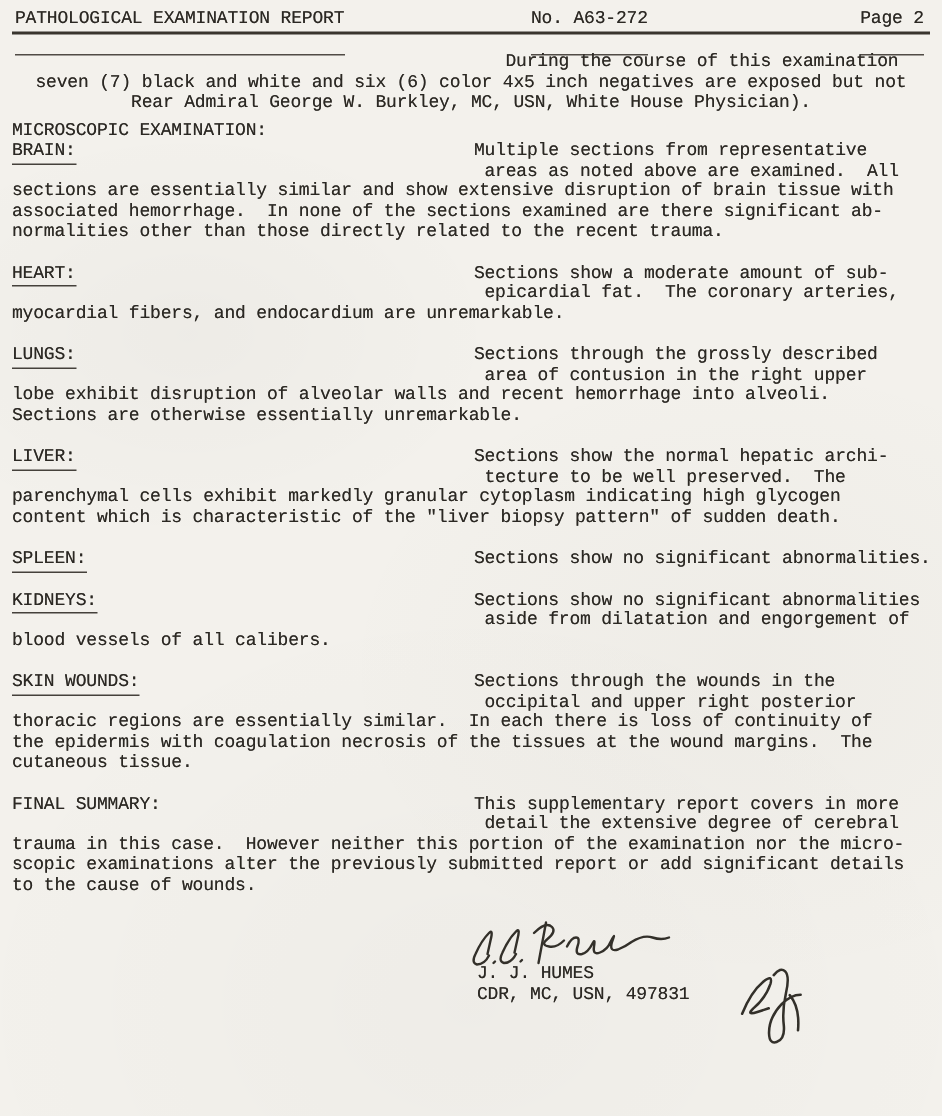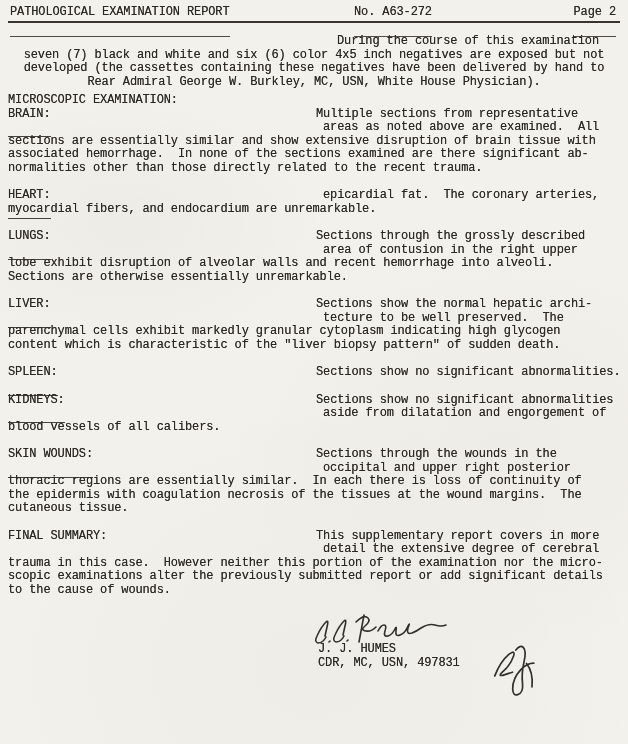--- a/index.html
+++ b/index.html
@@ -27,21 +27,21 @@
   .hdr .n{left:346px;}
   .hdr .p{right:4px;}
   .ln{white-space:pre;}
   .i1{margin-left:308px;}
   .i2{margin-left:315px;}
   .intro{margin-top:12px;text-align:center;}
   .micro-h{margin-top:5px;}
   .section{position:relative;}
   .sp{margin-top:14px;}
   .sec-label{position:absolute;left:0;top:0;white-space:pre;}
-  .u{border-bottom:1.4px solid rgba(50,46,40,0.9);padding-bottom:15px;}
+  .u{border-bottom:1.4px solid rgba(50,46,40,0.9);padding-bottom:1px;}
   .sig-block{position:relative;margin-left:308px;margin-top:18px;height:80px;}
   .sig-script{position:absolute;left:-4px;top:-6px;}
   .sig-script path{fill:none;stroke:#33302a;stroke-width:1.6;stroke-linecap:round;}
   .sig-name{position:absolute;left:2px;top:28px;white-space:pre;}
   .sig-cred{position:absolute;left:2px;top:42px;white-space:pre;}
   .sig-initials{position:absolute;left:172px;top:26px;transform:rotate(-18deg);}
   .sig-initials path{fill:none;stroke:#33302a;stroke-width:1.7;stroke-linecap:round;}
 </style>
 </head>
 <body>
@@ -50,37 +50,37 @@
 
   <div class="hdr">
     <span class="t">PATHOLOGICAL EXAMINATION REPORT</span>
     <span class="n">No. A63-272</span>
     <span class="p">Page 2</span>
   </div>
 
   <div class="intro">
     <div class="ln i1">During the course of this examination</div>
     <div class="ln">seven (7) black and white and six (6) color 4x5 inch negatives are exposed but not</div>
-    <div class="ln">developed (the cassettes containing these negatives have been delivered by hand to</div>
     <div class="ln">Rear Admiral George W. Burkley, MC, USN, White House Physician).</div>
   </div>
 
   <div class="ln micro-h">MICROSCOPIC EXAMINATION:</div>
 
   <div class="section">
     <span class="sec-label u">BRAIN:</span>
     <div class="ln i1">Multiple sections from representative</div>
     <div class="ln i2">areas as noted above are examined.  All</div>
     <div class="ln">sections are essentially similar and show extensive disruption of brain tissue with</div>
     <div class="ln">associated hemorrhage.  In none of the sections examined are there significant ab-</div>
     <div class="ln">normalities other than those directly related to the recent trauma.</div>
   </div>
 
   <div class="section sp">
     <span class="sec-label u">HEART:</span>
+    <div class="ln i1">Sections show a moderate amount of sub-</div>
     <div class="ln i2">epicardial fat.  The coronary arteries,</div>
     <div class="ln">myocardial fibers, and endocardium are unremarkable.</div>
   </div>
 
   <div class="section sp">
     <span class="sec-label u">LUNGS:</span>
     <div class="ln i1">Sections through the grossly described</div>
     <div class="ln i2">area of contusion in the right upper</div>
     <div class="ln">lobe exhibit disruption of alveolar walls and recent hemorrhage into alveoli.</div>
     <div class="ln">Sections are otherwise essentially unremarkable.</div>

